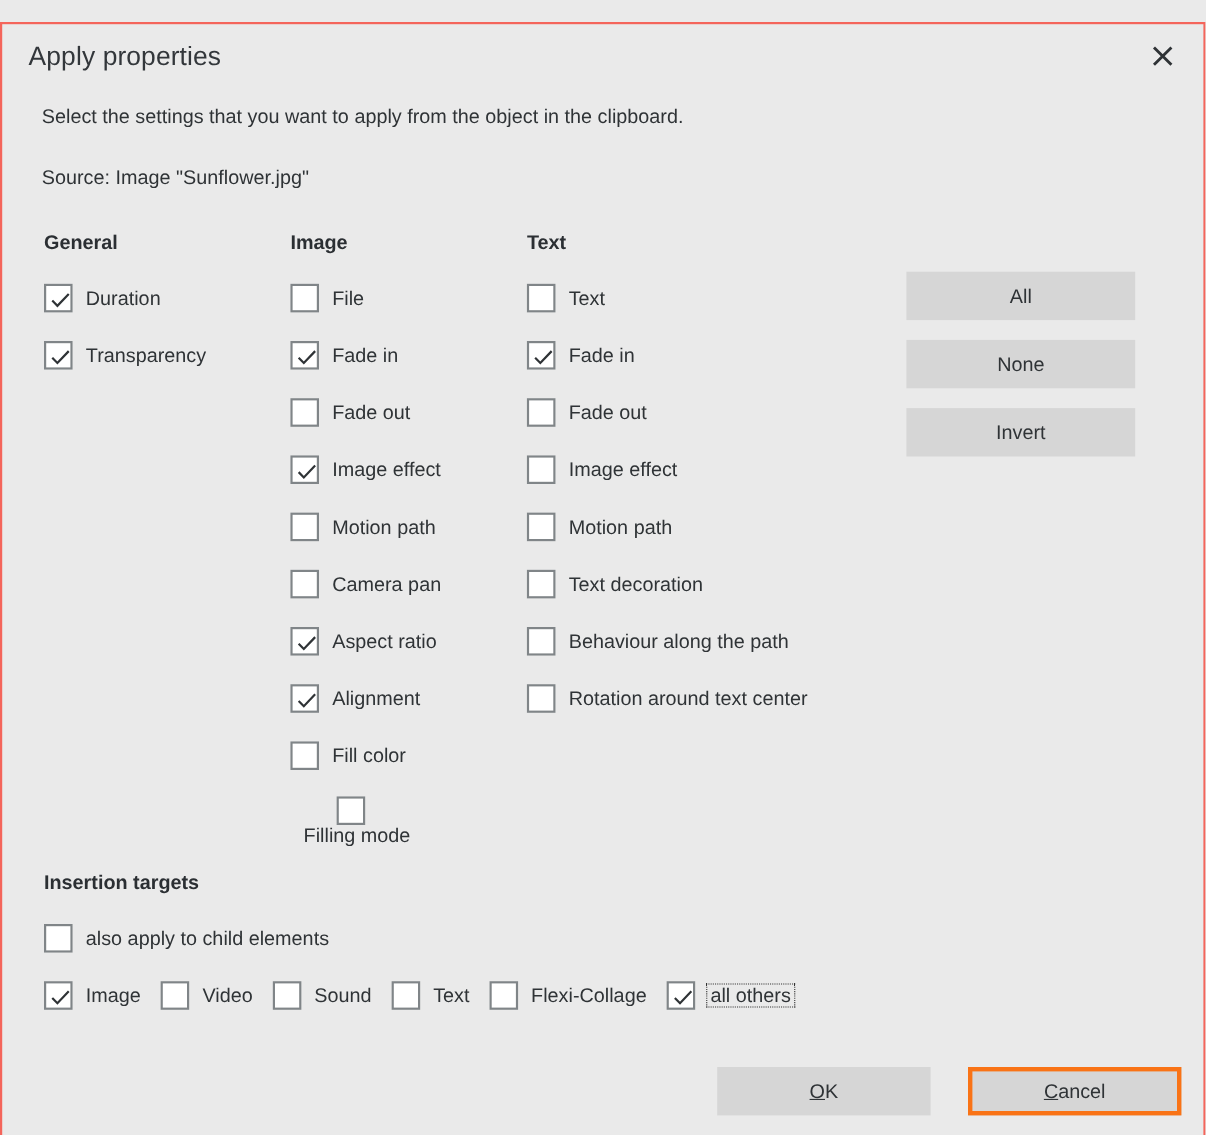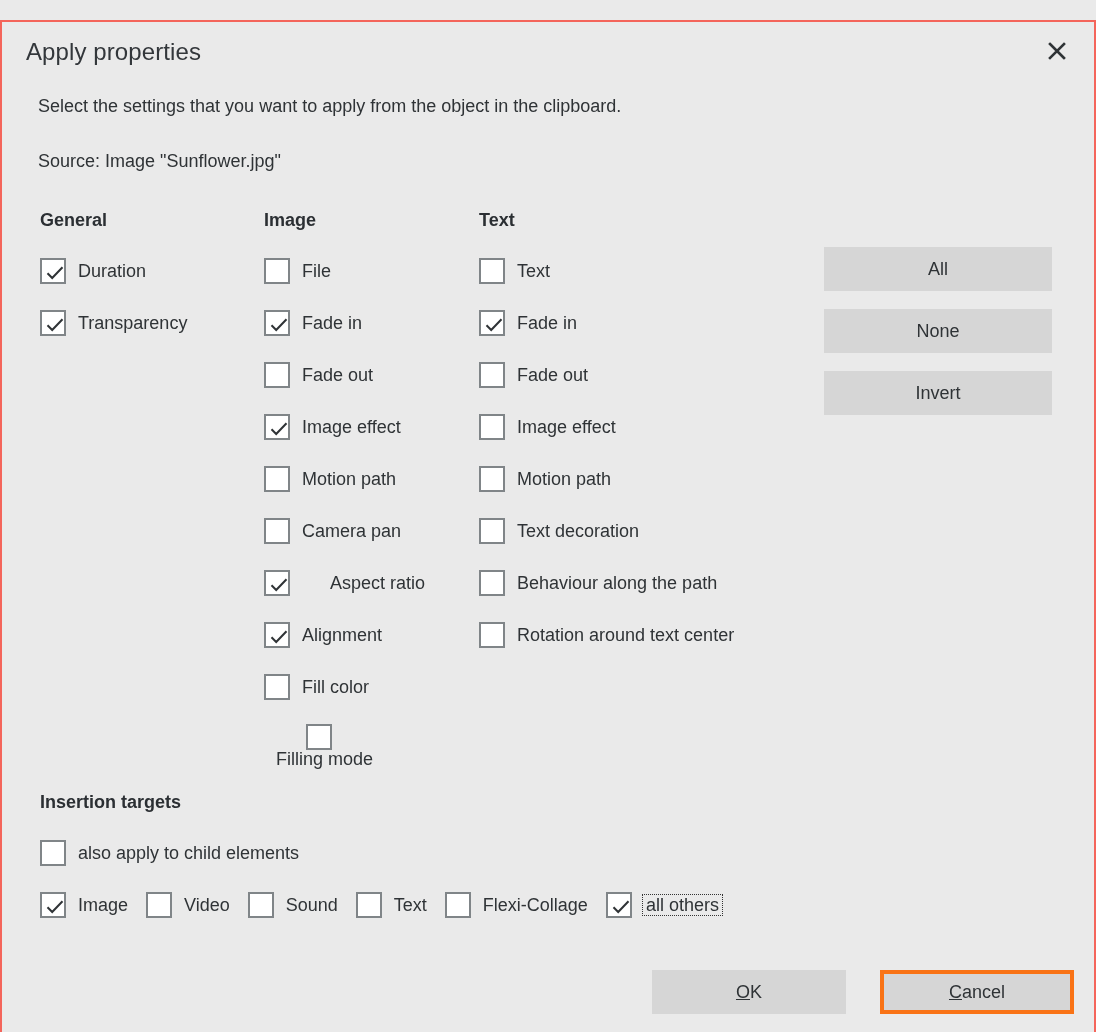--- a/index.html
+++ b/index.html
@@ -110,21 +110,21 @@
 
   
   .col-general { left: 38px; }
   .col-image   { left: 262px; }
   .col-text    { left: 477px; }
 
   
   .side-button {
     position: absolute;
     left: 822px;
-    width: 228px;
+    width: 208px;
     height: 44px;
     background: #d6d6d6;
     border: none;
     font-family: "Liberation Sans", sans-serif;
     font-size: 18px;
     color: #2f3336;
     cursor: pointer;
     padding: 0;
     display: flex;
     align-items: center;
@@ -264,21 +264,21 @@
         <span class="cb-label">Image effect</span>
       </div>
       <div class="cb-row col-image" style="top: 442px;">
         <span class="cb-box"></span>
         <span class="cb-label">Motion path</span>
       </div>
       <div class="cb-row col-image" style="top: 494px;">
         <span class="cb-box"></span>
         <span class="cb-label">Camera pan</span>
       </div>
-      <div class="cb-row col-image" style="top: 546px; gap: 28px;">
+      <div class="cb-row col-image" style="top: 546px;">
         <span class="cb-box">
           <svg width="22" height="22" viewBox="0 0 22 22" aria-hidden="true">
             <path d="M3.5 11.2 L8.2 16 L18.5 5.2" stroke="#2f3336" stroke-width="2" fill="none" stroke-linecap="butt"></path>
           </svg>
         </span>
         <span class="cb-label">Aspect ratio</span>
       </div>
       <div class="cb-row col-image" style="top: 598px;">
         <span class="cb-box">
           <svg width="22" height="22" viewBox="0 0 22 22" aria-hidden="true">

